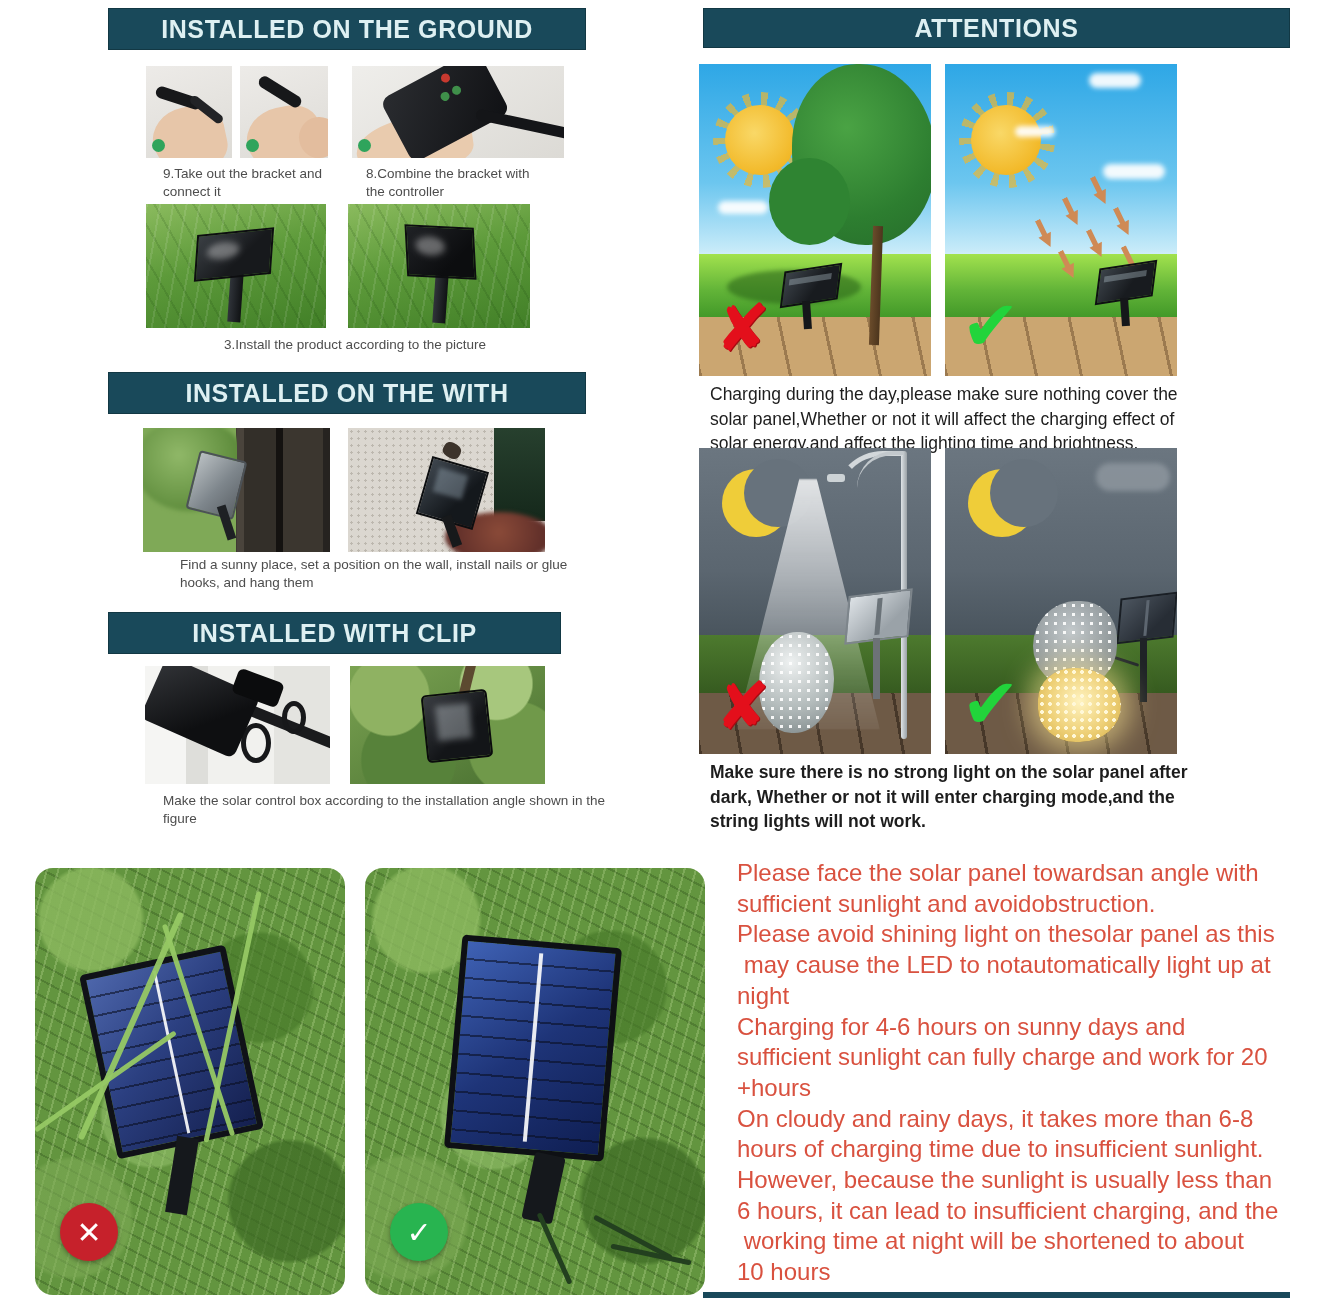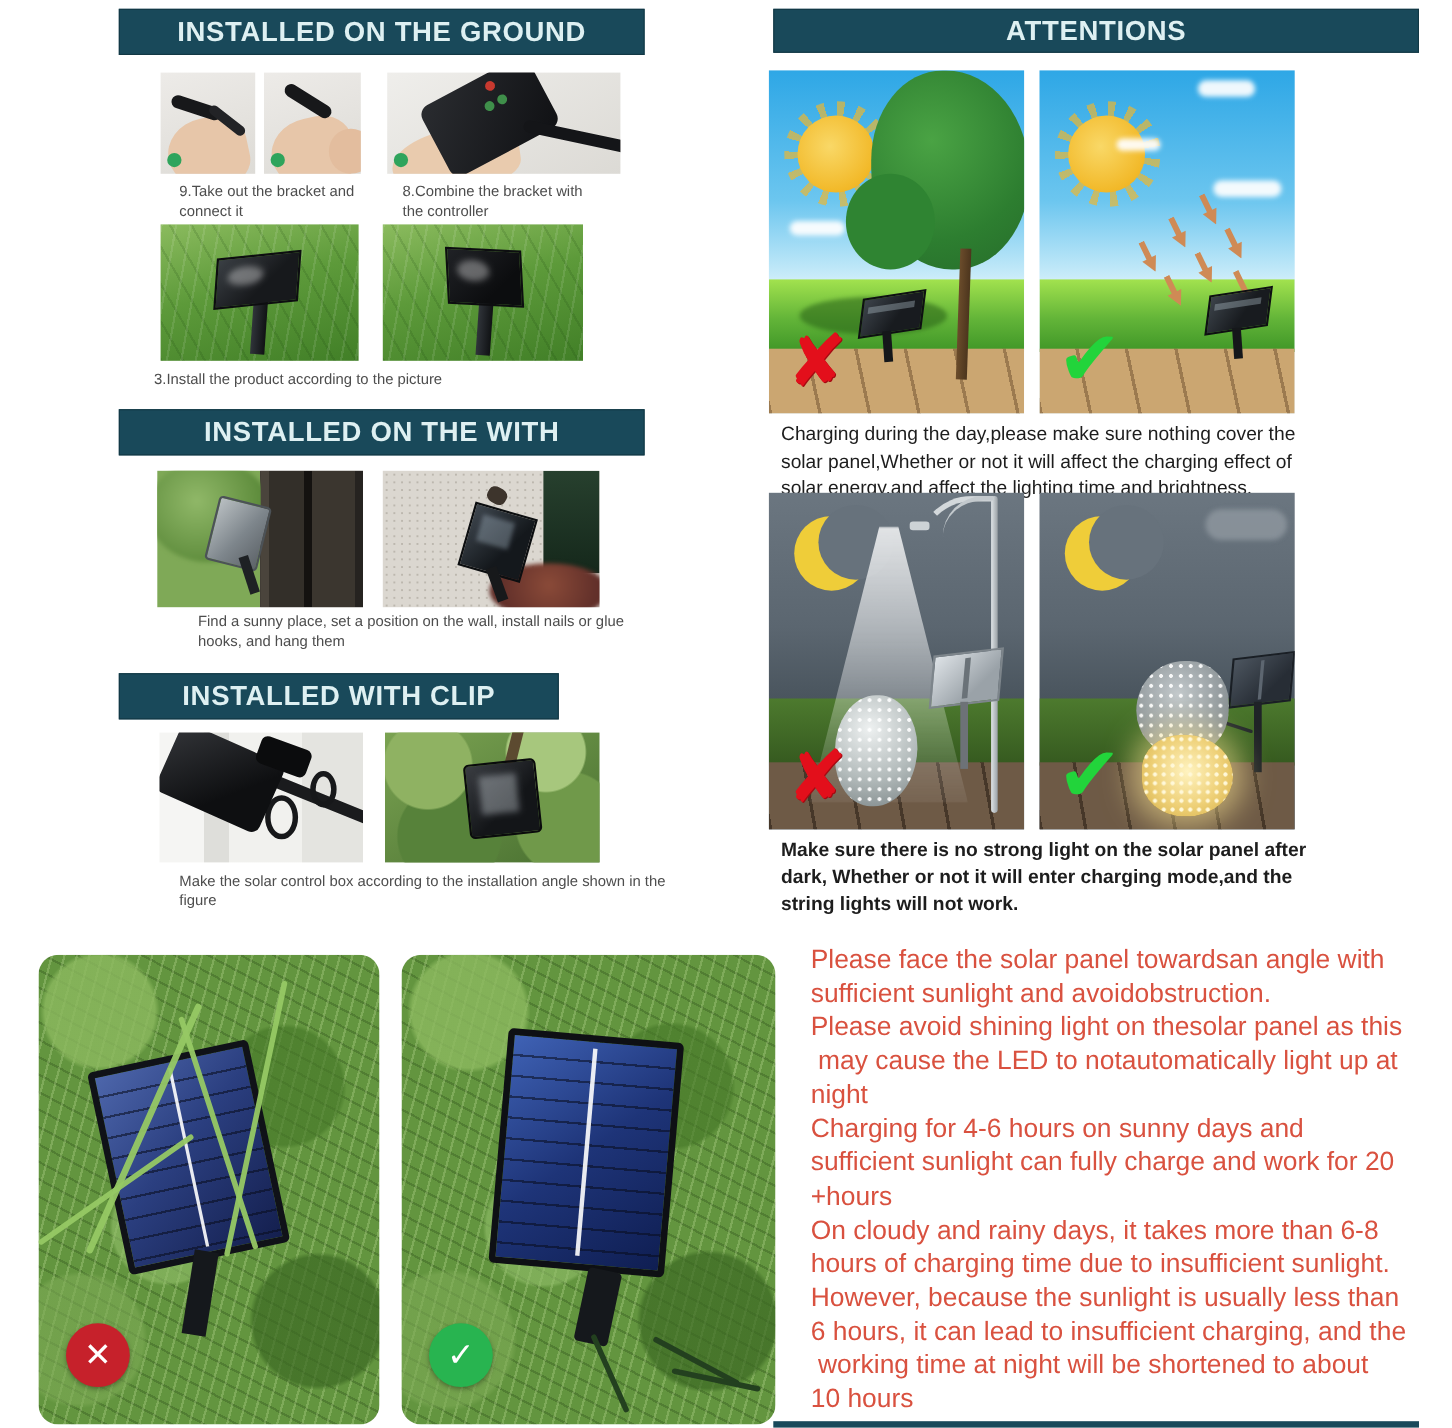--- a/index.html
+++ b/index.html
@@ -194,42 +194,42 @@
 <div class="cap-sm" style="left:366px; top:165px; width:180px;">8.Combine the bracket with the controller</div>
 
 <div class="photo sc-grass" style="left:146px; top:204px; width:180px; height:124px;">
   <div class="g-panel"></div>
   <div class="g-stake"></div>
 </div>
 <div class="photo sc-grass g-back" style="left:348px; top:204px; width:182px; height:124px;">
   <div class="g-panel" style="left:32%; top:18%; width:38%; height:42%; transform:skewX(6deg) rotate(3deg);"></div>
   <div class="g-stake" style="left:47%; top:56%;"></div>
 </div>
-<div class="cap-sm" style="left:140px; top:336px; width:430px; ">3.Install the product according to the picture</div>
+<div class="cap-sm" style="left:140px; top:336px; width:430px; text-align:center;">3.Install the product according to the picture</div>
 
 <div class="bar" style="left:108px; top:372px; width:478px; height:42px;">
   <span>INSTALLED ON THE WITH</span>
 </div>
 
 <div class="photo sc-wallL" style="left:143px; top:428px; width:187px; height:124px;">
   <div class="wallL-leaf"></div>
   <div class="wallL-wood"></div>
   <div class="wallL-panel"></div>
   <div class="wallL-arm"></div>
 </div>
 <div class="photo sc-wallR" style="left:348px; top:428px; width:197px; height:124px;">
   <div class="wallR-window"></div>
   <div class="wallR-shrub"></div>
   <div class="wallR-nail"></div>
   <div class="wallR-panel"></div>
   <div class="wallR-arm"></div>
 </div>
 <div class="cap-sm" style="left:163px; top:556px; width:430px;margin-left:17px;">Find a sunny place, set a position on the wall, install nails or glue hooks, and hang them</div>
 
-<div class="bar" style="left:108px; top:612px; width:400px; height:42px;">
+<div class="bar" style="left:108px; top:612px; width:453px; height:42px;">
   <span>INSTALLED WITH CLIP</span>
 </div>
 
 <div class="photo sc-clipL" style="left:145px; top:666px; width:185px; height:118px;">
   <div class="clipL-rail"></div>
   <div class="clipL-scroll" style="left:52%; top:48%;"></div>
   <div class="clipL-scroll" style="left:74%; top:30%; width:13%; height:28%;"></div>
   <div class="clipL-box"></div>
   <div class="clipL-clip"></div>
 </div>

